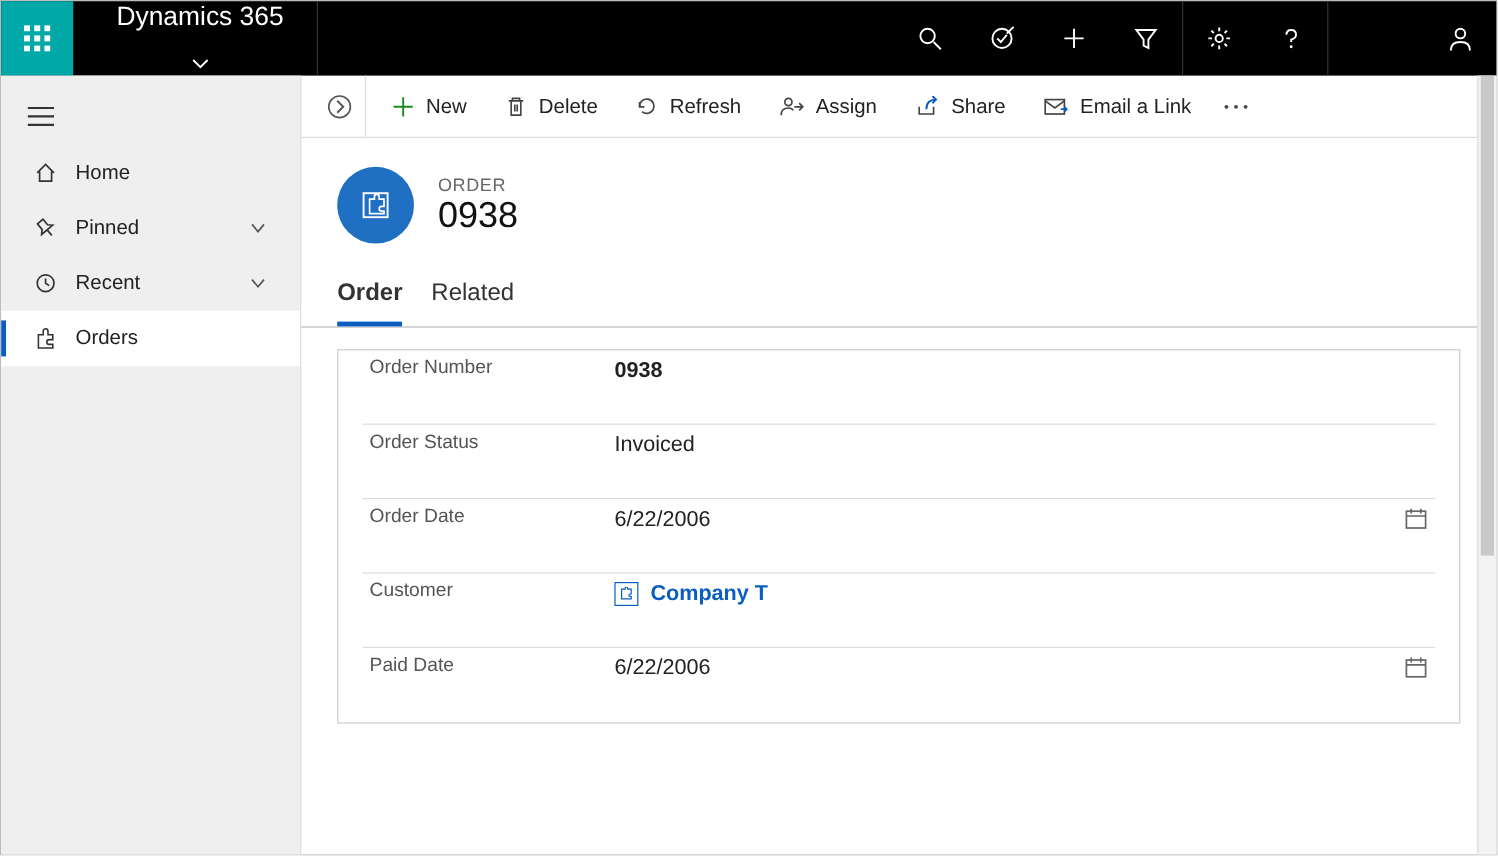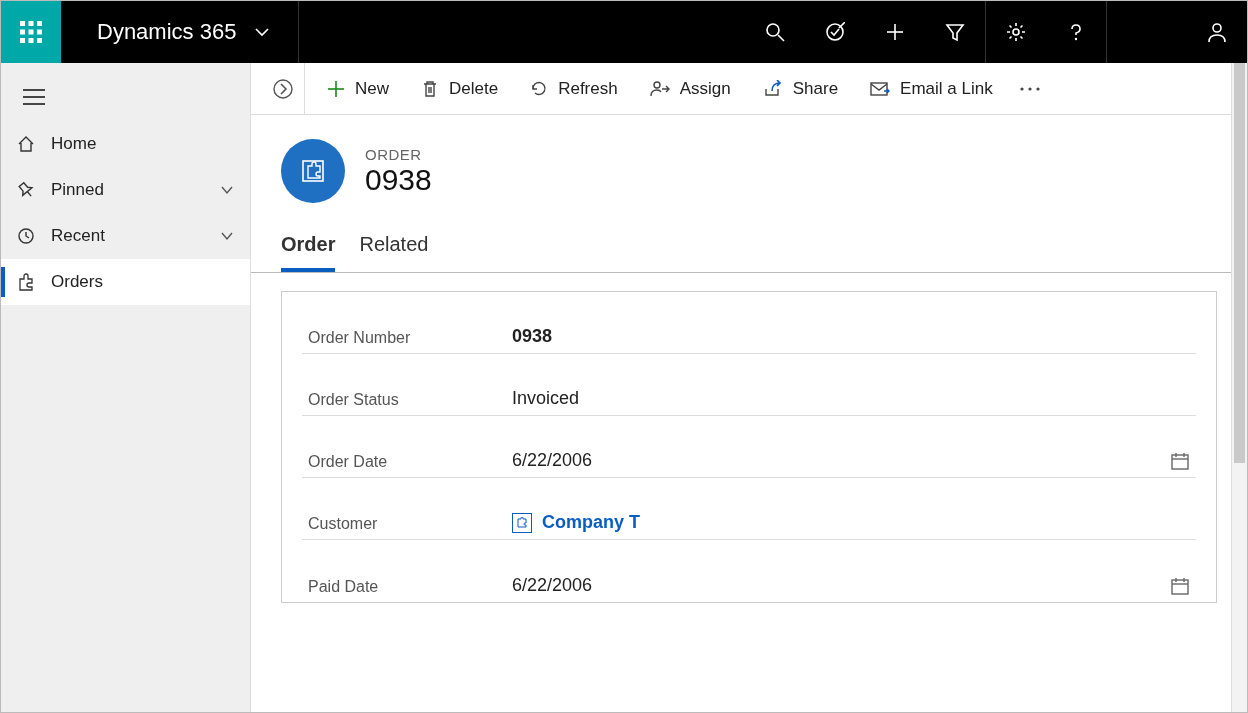--- a/index.html
+++ b/index.html
@@ -1,52 +1,52 @@
 <!DOCTYPE html>
 <html><head>
 <meta charset="utf-8">
 <style>
   * { box-sizing: border-box; margin: 0; padding: 0; font-family: "Segoe UI", Arial, sans-serif; }
   html, body { width: 1248px; height: 713px; overflow: hidden; background: #fff; }
   .root { display: flex; flex-direction: column; width: 1248px; height: 713px; border: 1px solid #bbb; }
   
   .topbar { display: flex; align-items: stretch; height: 62px; background: #000; color: #fff; }
   .waffle { width: 60px; display:flex; align-items:center; justify-content:center; background:#00a8a8; }
-  .brand { display:flex; align-items:center; padding:0 28px 0 36px; font-size:22px; font-weight:400; gap:18px; }
+  .brand { display:flex; align-items:center; padding:0 28px 0 36px; font-size:22px; font-weight:400; gap:18px;flex-direction:column; }
   .top-spacer { flex:1; }
   .top-icons { display:flex; align-items:center; }
   .top-icons .tbtn { width:60px; height:62px; display:flex; align-items:center; justify-content:center; color:#fff; }
   .vline { width:1px; height:62px; background:#333; }
   
   .body { flex:1; display:flex; min-height:0; }
   
   .sidebar { width:250px; background:#efefef; border-right:1px solid #ddd; display:flex; flex-direction:column; padding-top:10px; }
   .hamburger-row { height:48px; display:flex; align-items:center; padding-left:22px; }
-  .nav-item { height:46px; display:flex; align-items:center; padding:0 16px; font-size:17px; color:#222; gap:16px; cursor:pointer; }
+  .nav-item { height:46px; display:flex; align-items:center; padding:0 28px; font-size:17px; color:#222; gap:16px; cursor:pointer; }
   .nav-item .chev { margin-left:auto; }
   .group-label { padding:22px 20px 10px 20px; font-size:17px; color:#222; }
   .nav-active { background:#fff; position:relative; }
   .nav-active::before { content:""; position:absolute; left:0; top:8px; bottom:8px; width:4px; background:#0a5ec2; }
   
   .main { flex:1; display:flex; flex-direction:column; min-width:0; position:relative; }
   .cmdbar { height:52px; border-bottom:1px solid #ddd; display:flex; align-items:center; padding:0 10px; gap:0; }
   .cmdbar .round { width:44px; display:flex; align-items:center; justify-content:center; color:#444; border-right:1px solid #ddd; height:52px; margin-right:6px; }
   .cmd { display:flex; align-items:center; gap:10px; padding:0 16px; height:52px; font-size:17px; color:#222; cursor:pointer; }
   .cmd .ico { display:flex; align-items:center; justify-content:center; }
   .cmd.new .ico svg { stroke:#1a8a1a; }
   .header-area { padding:24px 0 0 30px; display:flex; gap:20px; align-items:center; }
   .entity-badge { width:64px; height:64px; border-radius:50%; background:#1f6fc2; display:flex; align-items:center; justify-content:center; }
   .entity-text .etype { font-size:15px; color:#666; letter-spacing:0.5px; }
   .entity-text .ename { font-size:30px; color:#111; font-weight:400; }
   .tabs { display:flex; gap:24px; padding:30px 0 0 30px; border-bottom:1px solid #bbb; }
   .tab { font-size:20px; color:#333; padding-bottom:12px; cursor:pointer; }
   .tab.active { font-weight:600; border-bottom:4px solid #0a5ec2; }
   .form-wrap { padding:18px 30px 0 30px; overflow:auto; flex:1; }
   .form-card { border:1px solid #ccc; padding:0 20px; }
-  .row { display:flex; align-items:flex-end; min-height:62px; border-bottom:1px solid #ddd; padding:6px 0; }
+  .row { display:flex; align-items:flex-start; min-height:62px; border-bottom:1px solid #ddd; padding:6px 0; }
   .row:last-child { border-bottom:none; }
   .flabel { width:210px; font-size:16px; color:#555; padding-left:6px; }
   .fval { font-size:18px; color:#222; display:flex; align-items:center; gap:10px; flex:1; }
   .fval.link { color:#0a5ec2; font-weight:600; }
   .mini-icon { width:20px; height:20px; border:1.5px solid #0a5ec2; display:flex; align-items:center; justify-content:center; }
   .cal { margin-left:auto; color:#666; padding-right:6px; }
   .vscroll { position:absolute; right:0; top:0; bottom:0; width:16px; background:#f3f3f3; border-left:1px solid #ddd; }
   .vscroll .thumb { position:absolute; left:2px; right:2px; top:0; height:400px; background:#c9c9c9; }
   svg { display:block; }
 </style>

